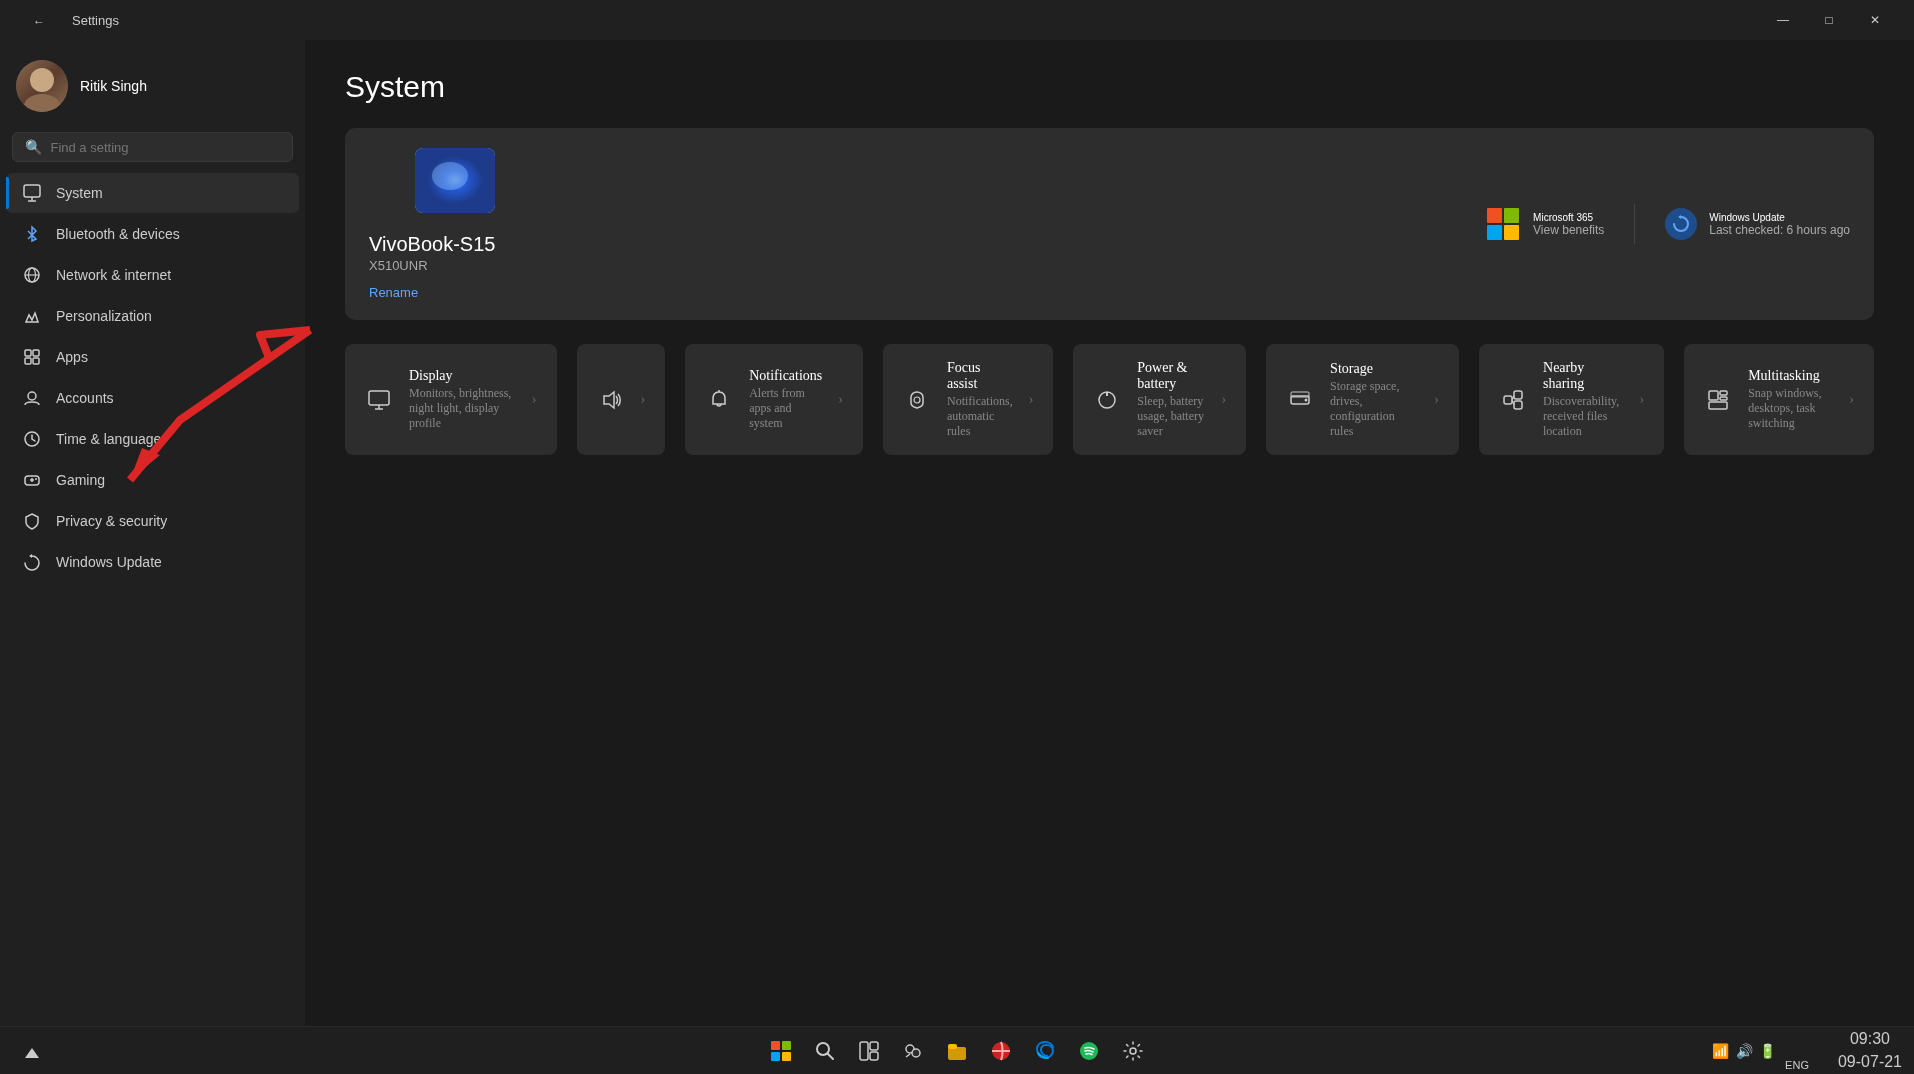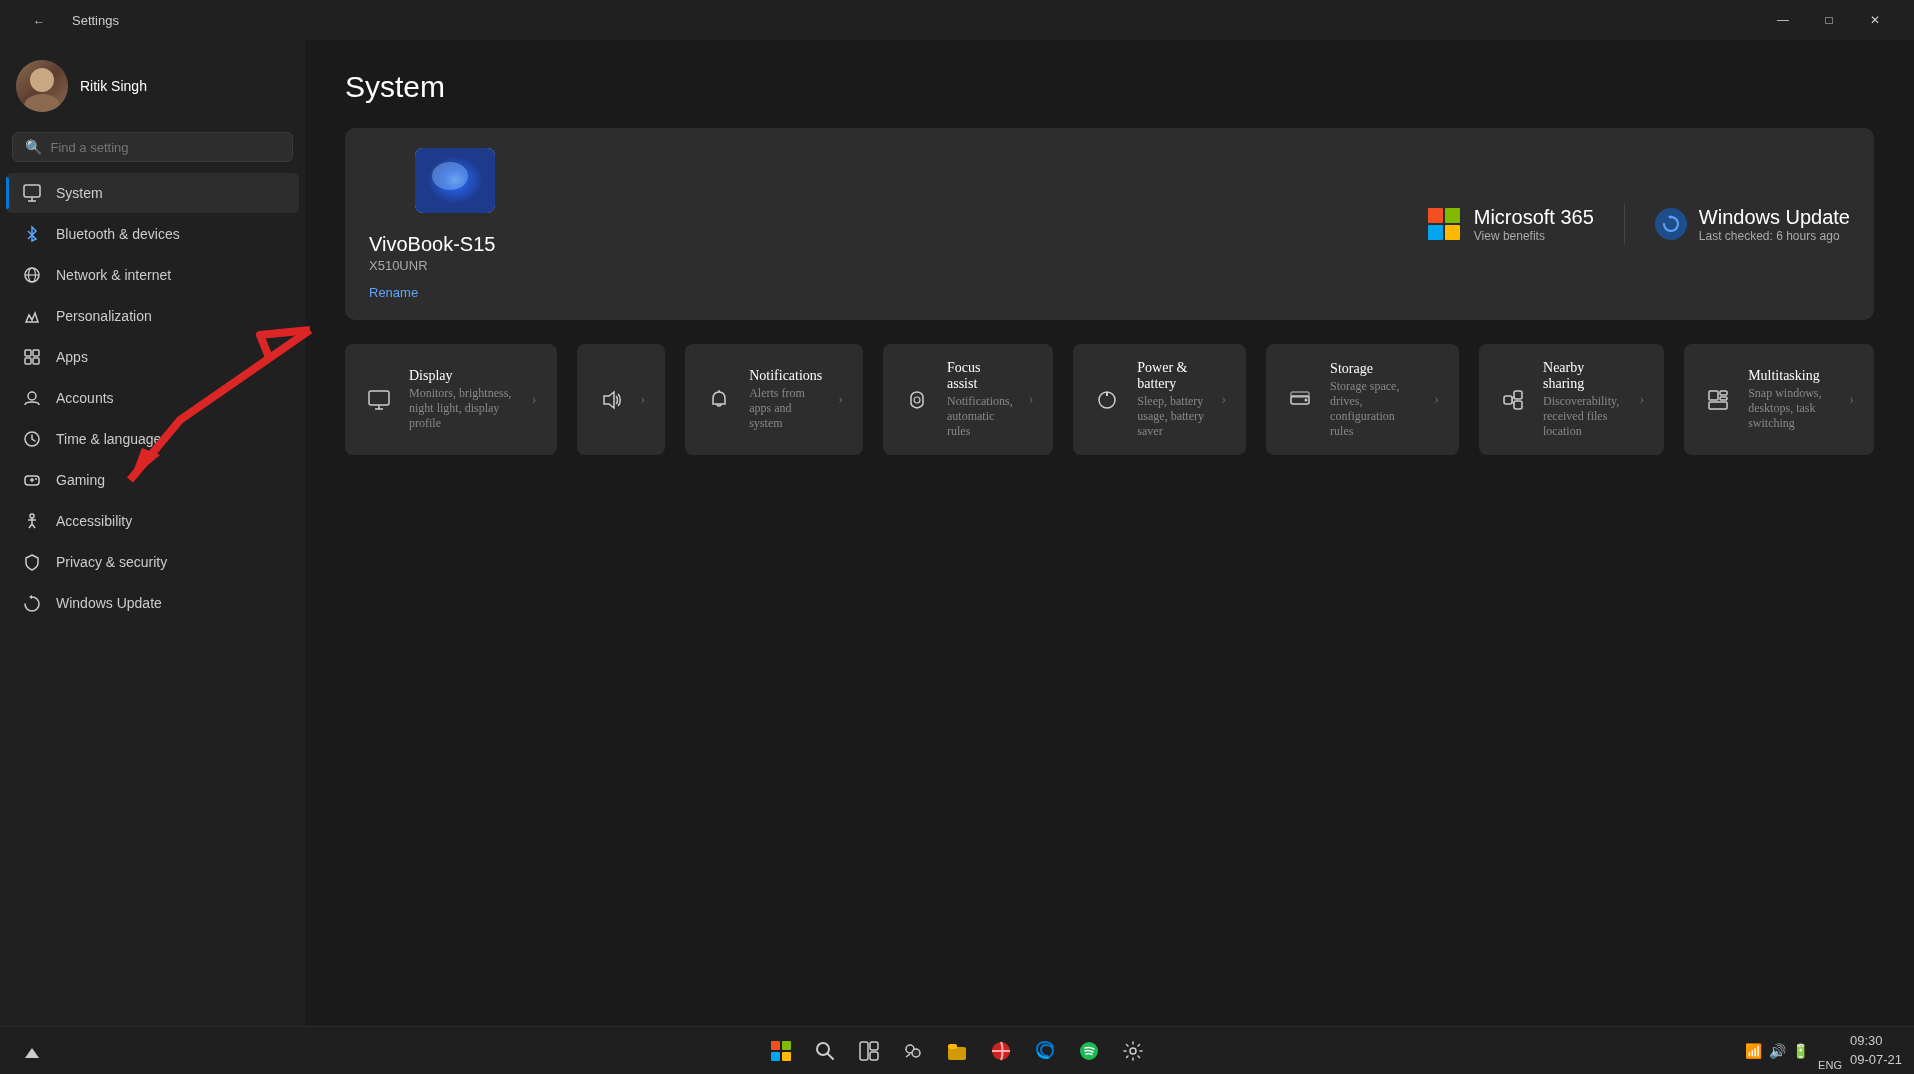--- a/index.html
+++ b/index.html
@@ -230,21 +230,21 @@
       gap: 12px;
     }
     .service-logo {
       width: 36px;
       height: 36px;
       display: flex;
       align-items: center;
       justify-content: center;
     }
     .service-text h3 {
-      font-size: 20px;
+      font-size: 10px;
       font-weight: 500;
       color: #fff;
     }
     .service-text p {
       font-size: 12px;
       color: #aaa;
     }
     .update-icon {
       width: 32px;
       height: 32px;
@@ -341,24 +341,25 @@
       width: 40px;
       height: 40px;
       display: flex;
       align-items: center;
       justify-content: center;
       border-radius: 6px;
       cursor: pointer;
       font-size: 20px;
     }
     .taskbar-time {
-      font-size: 13px;
+      font-size: 16px;
       color: #ccc;
-      text-align: left;
+      text-align: center;
       line-height: 1.4;
+      margin-left: 21px;
     }
     .taskbar-lang {
       font-size: 11px;
       color: #ccc;
       text-align: center;
       line-height: 1.3;
       margin-top: 44px;
     }
     .taskbar-sys-icons {
       display: flex;
@@ -488,32 +489,20 @@
       <div class="nav-item">
         <span class="nav-icon">
           <svg width="18" height="18" viewBox="0 0 18 18" fill="none">
             <rect x="2" y="5" width="14" height="9" rx="3" stroke="#ccc" stroke-width="1.5" fill="none"></rect>
             <line x1="9" y1="7" x2="9" y2="11" stroke="#ccc" stroke-width="1.5"></line>
             <line x1="7" y1="9" x2="11" y2="9" stroke="#ccc" stroke-width="1.5"></line>
             <circle cx="13" cy="8" r="1" fill="#ccc"></circle>
           </svg>
         </span>
         <span>Gaming</span>
-      </div>
-      <div class="nav-item">
-        <span class="nav-icon">
-          <svg width="18" height="18" viewBox="0 0 18 18" fill="none">
-            <circle cx="9" cy="4" r="2" stroke="#ccc" stroke-width="1.5" fill="none"></circle>
-            <path d="M9 6 L9 12" stroke="#ccc" stroke-width="1.5"></path>
-            <path d="M5 8 L13 8" stroke="#ccc" stroke-width="1.5"></path>
-            <path d="M9 12 L6 16" stroke="#ccc" stroke-width="1.5"></path>
-            <path d="M9 12 L12 16" stroke="#ccc" stroke-width="1.5"></path>
-          </svg>
-        </span>
-        <span>Accessibility</span>
       </div>
       <div class="nav-item">
         <span class="nav-icon">
           <svg width="18" height="18" viewBox="0 0 18 18" fill="none">
             <path d="M9 2 L15 5 L15 10 C15 14 9 17 9 17 C9 17 3 14 3 10 L3 5 Z" stroke="#ccc" stroke-width="1.5" fill="none"></path>
           </svg>
         </span>
         <span>Privacy &amp; security</span>
       </div>
       <div class="nav-item">

